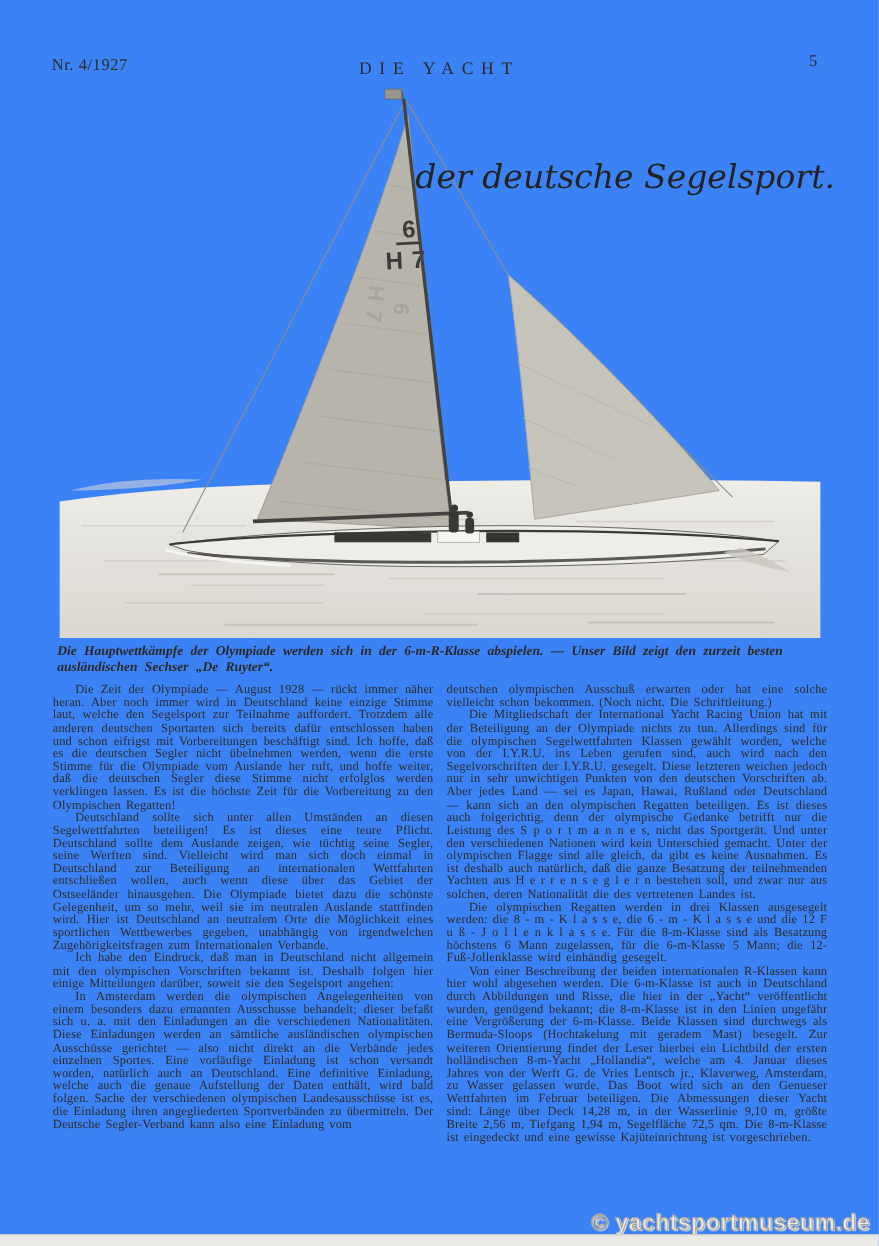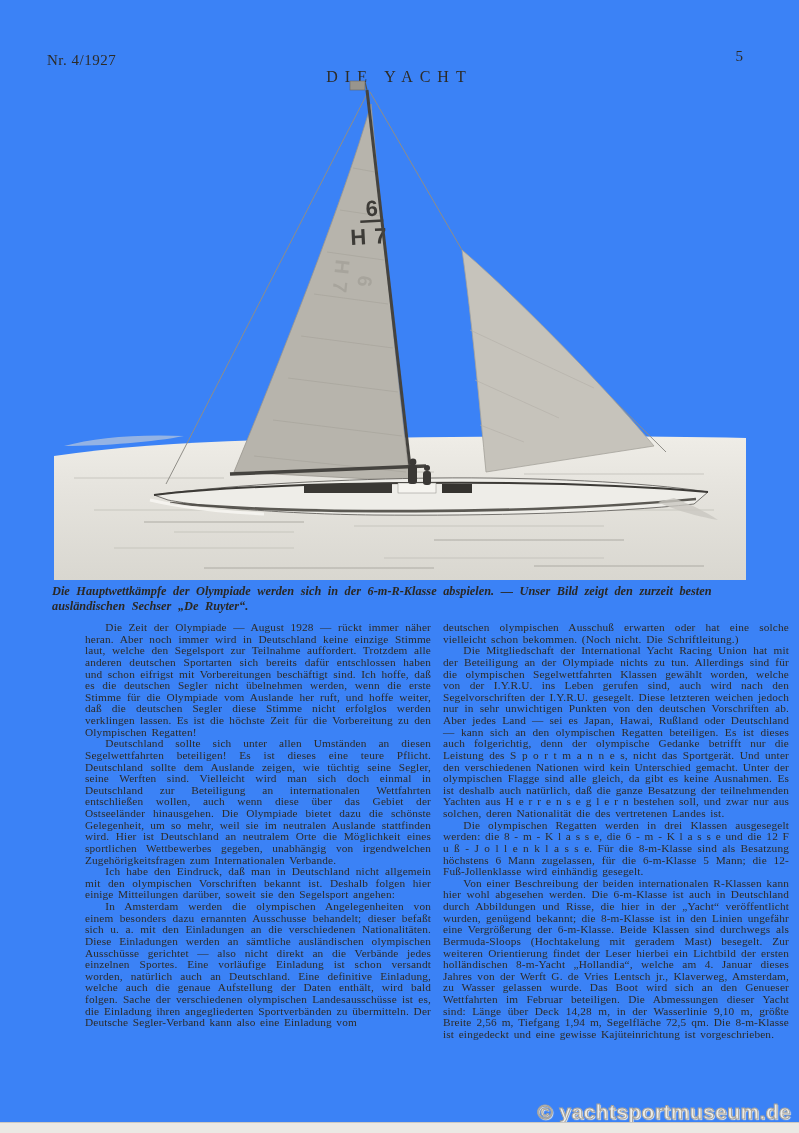--- a/index.html
+++ b/index.html
@@ -3,38 +3,38 @@
 <meta charset="utf-8">
 <style>
   html,body{margin:0;padding:0;background:#dcdcda;}
   .page{
     position:relative;width:799px;height:1133px;margin:0 auto;
     background:#3b82f6;overflow:hidden;
     font-family:"Liberation Serif",serif;color:#2d2b27;
   }
   
   .issue{position:absolute;left:47px;top:52px;font-size:15px;letter-spacing:.5px;}
-  .masthead{position:absolute;left:0;right:0;top:68px;text-align:center;
+  .masthead{position:absolute;left:0;right:0;top:54px;text-align:center;
     font-size:16px;letter-spacing:7px;font-weight:normal;}
   .pageno{position:absolute;right:56px;top:48px;font-size:15px;}
   
   .headline-left{position:absolute;left:46px;top:144px;
     font-family:"DejaVu Serif",serif;font-style:italic;font-size:30px;color:#242220;}
   .headline-right{position:absolute;right:40px;top:144px;
     font-family:"DejaVu Serif",serif;font-style:italic;font-size:30px;color:#242220;}
   
   .photo{position:absolute;left:54px;top:80px;width:692px;height:502px;}
   
   .caption{position:absolute;left:52px;top:584px;width:696px;text-align:left;
     font-style:italic;font-weight:bold;font-size:12.3px;line-height:15px;
     word-spacing:3.5px;color:#2a2824;}
   
   .col{position:absolute;top:622px;width:346px;text-align:justify;
     font-size:11.3px;line-height:11.62px;word-spacing:1.6px;letter-spacing:.15px;
-    color:#2d2b27;margin-left:37px;}
+    color:#2d2b27;}
   .col-left{left:48px;}
   .col-right{left:406px;}
   .col p{margin:0;text-indent:1.8em;}
   .col p.noindent{text-indent:0;}
   
   .watermark{position:absolute;right:8px;bottom:9px;
     font-family:"Liberation Sans",sans-serif;font-weight:bold;font-size:21px;
     letter-spacing:.4px;color:#edecE8;
     -webkit-text-stroke:1px #a3a19c;
     text-shadow:1px 1px 1px #fbfaf6;}
@@ -142,20 +142,21 @@
         <circle cx="359" cy="382" r="3.4"></circle>
           <rect x="354" y="385" width="9" height="19" rx="3"></rect>
         <circle cx="373" cy="388" r="3"></circle>
           <rect x="369" y="391" width="8" height="14" rx="3"></rect>
       </g>
       <path d="M620,418 C640,426 652,432 664,440 C640,436 616,428 604,422 Z" fill="#c9c7c0" opacity="0.8"></path>
       <path d="M96,420 C130,428 170,432 210,434" stroke="#f6f5f1" stroke-width="3" fill="none" opacity="0.9"></path>
     </g>
   </svg>
 
+  <div class="headline-right">der deutsche Segelsport.</div>
 
   <div class="caption">
     <div>Die Hauptwettkämpfe der Olympiade werden sich in der 6-m-R-Klasse abspielen. — Unser Bild zeigt den zurzeit besten</div>
     <div>ausländischen Sechser „De Ruyter“.</div>
   </div>
 
   <div class="col col-left">
     <p>Die Zeit der Olympiade — August 1928 — rückt immer näher heran. Aber noch immer wird in Deutschland keine einzige Stimme laut, welche den Segelsport zur Teilnahme auffordert. Trotzdem alle anderen deutschen Sportarten sich bereits dafür entschlossen haben und schon eifrigst mit Vorbereitungen beschäftigt sind. Ich hoffe, daß es die deutschen Segler nicht übelnehmen werden, wenn die erste Stimme für die Olympiade vom Auslande her ruft, und hoffe weiter, daß die deutschen Segler diese Stimme nicht erfolglos werden verklingen lassen. Es ist die höchste Zeit für die Vorbereitung zu den Olympischen Regatten!</p>
     <p>Deutschland sollte sich unter allen Umständen an diesen Segelwettfahrten beteiligen! Es ist dieses eine teure Pflicht. Deutschland sollte dem Auslande zeigen, wie tüchtig seine Segler, seine Werften sind. Vielleicht wird man sich doch einmal in Deutschland zur Beteiligung an internationalen Wettfahrten entschließen wollen, auch wenn diese über das Gebiet der Ostseeländer hinausgehen. Die Olympiade bietet dazu die schönste Gelegenheit, um so mehr, weil sie im neutralen Auslande stattfinden wird. Hier ist Deutschland an neutralem Orte die Möglichkeit eines sportlichen Wettbewerbes gegeben, unabhängig von irgendwelchen Zugehörigkeitsfragen zum Internationalen Verbande.</p>
     <p>Ich habe den Eindruck, daß man in Deutschland nicht allgemein mit den olympischen Vorschriften bekannt ist. Deshalb folgen hier einige Mitteilungen darüber, soweit sie den Segelsport angehen:</p>

